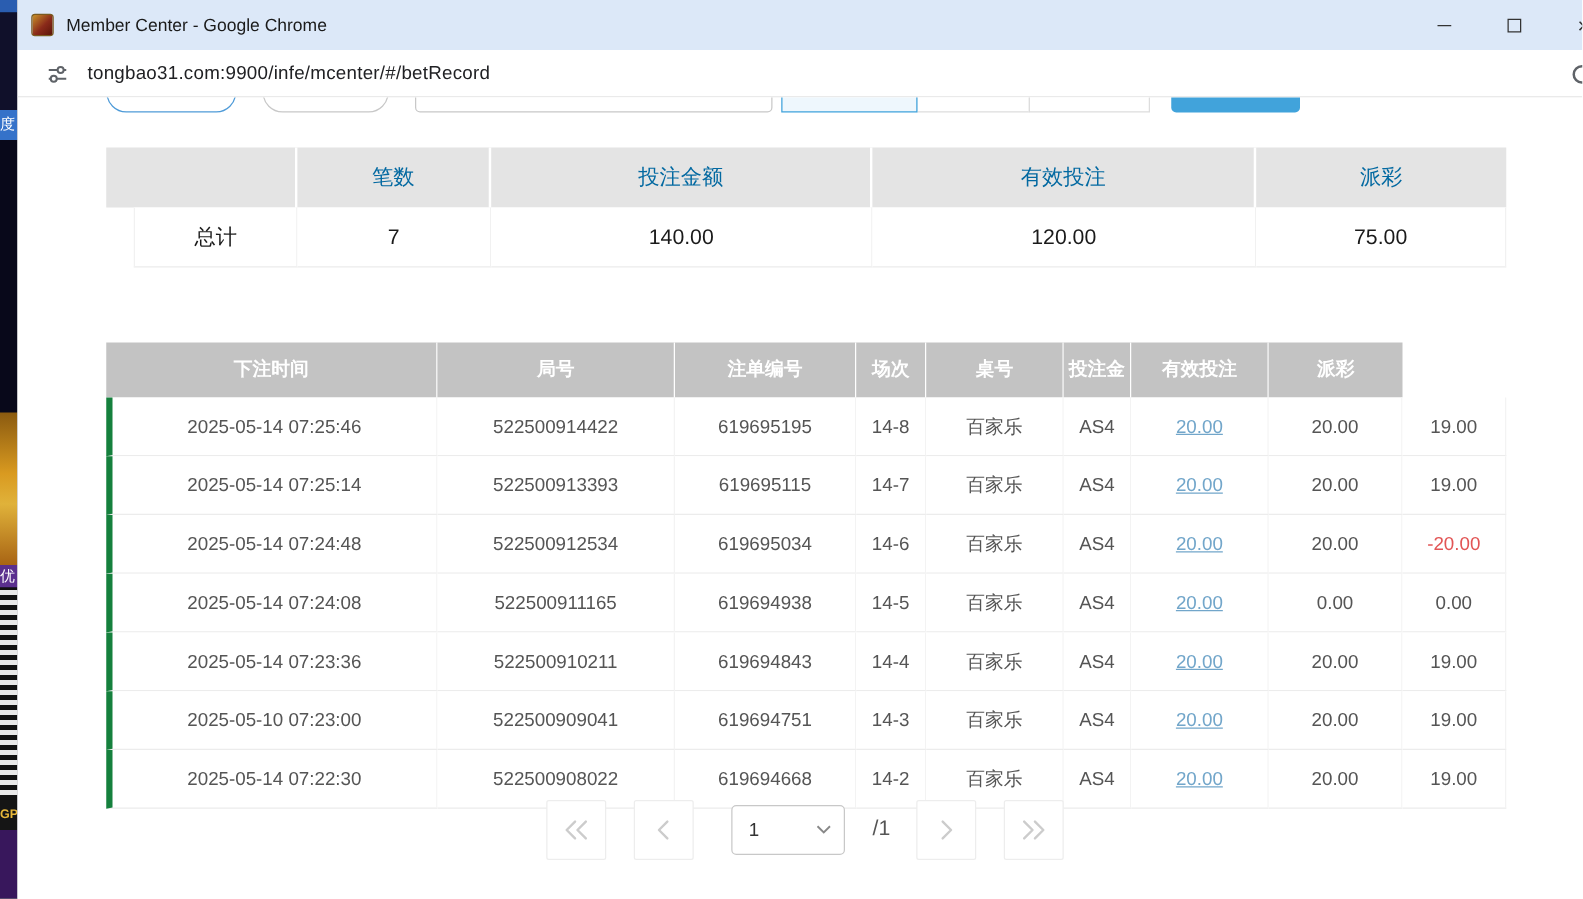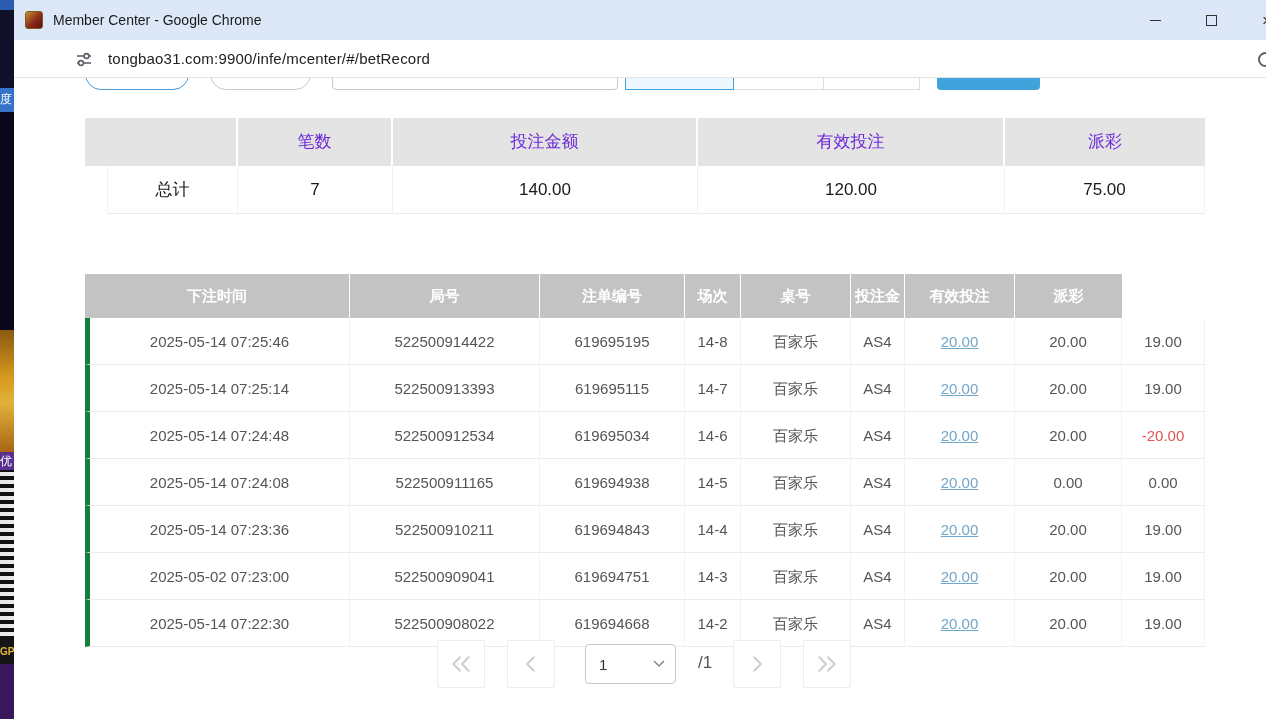--- a/index.html
+++ b/index.html
@@ -24,42 +24,42 @@
 
   .titlebar { height: 40px; background: #dce8f8; display: flex; align-items: center; flex: 0 0 40px; position: relative; }
   .favicon { width: 18px; height: 18px; margin-left: 11px; border-radius: 3px; background: linear-gradient(135deg,#c8922a 0%,#8a2a1a 55%,#5a1408 100%); border: 1px solid #7a5a20; flex: 0 0 18px; }
   .title-text { margin-left: 10px; font-size: 14px; color: #1a1a1a; }
   .win-controls { position: absolute; right: -29px; top: 0; height: 40px; display: flex; }
   .win-btn { width: 56px; height: 40px; display: flex; align-items: center; justify-content: center; cursor: default; }
   .min-glyph { width: 11px; height: 0; border-top: 1px solid #333; }
   .max-glyph { width: 11px; height: 11px; border: 1px solid #333; }
   .close-glyph { font-size: 17px; color: #333; line-height: 1; }
 
-  .addressbar { height: 38px; background: #fff; border-bottom: 1px solid #e3e3e3; display: flex; align-items: center; flex: 0 0 38px; position: relative; padding-left: 38px; }
+  .addressbar { height: 38px; background: #fff; border-bottom: 1px solid #e3e3e3; display: flex; align-items: center; flex: 0 0 38px; position: relative; }
   .tune-icon { margin-left: 22px; flex: 0 0 20px; }
   .url-text { margin-left: 14px; font-size: 15px; color: #202124; letter-spacing: 0.2px; }
   .edge-circle { position: absolute; right: -7px; top: 12px; width: 15px; height: 15px; border-radius: 50%; border: 2px solid #5f6368; background: #fff; }
 
   .content { flex: 1 1 auto; background: #fff; position: relative; overflow: hidden; }
 
   
   .tb-btn1 { position: absolute; left: 71px; top: -20px; width: 104px; height: 32px; border: 1px solid #4f9bd8; border-radius: 16px; background: #fff; }
   .tb-btn2 { position: absolute; left: 196px; top: -20px; width: 101px; height: 32px; border: 1px solid #c8c8c8; border-radius: 16px; background: #fff; }
   .tb-input { position: absolute; left: 318px; top: -24px; width: 286px; height: 36px; border: 1px solid #c8c8c8; border-radius: 4px; background: #fff; }
   .tb-seg { position: absolute; left: 611px; top: -24px; height: 36px; display: flex; }
   .tb-seg .seg-btn { height: 36px; border: 1px solid #ddd; background: #fff; margin-left: -1px; }
   .tb-seg .seg-btn.first { width: 109px; border: 1px solid #41a3db; background: #eef7fd; margin-left: 0; z-index: 1; }
   .tb-seg .seg-btn.mid { width: 91px; }
   .tb-seg .seg-btn.last { width: 97px; }
   .tb-primary { position: absolute; left: 923px; top: -24px; width: 103px; height: 36px; background: #41a3db; border-radius: 4px; border: none; }
 
   
   .summary { position: absolute; left: 71px; top: 40px; width: 1120px; }
   .sum-grid { display: grid; grid-template-columns: 153px 155px 305px 307px 200px; }
-  .sum-h { height: 48px; line-height: 48px; text-align: center; background: #e4e4e4; border-right: 2px solid #fff; font-size: 17px; color: #6d28d9; }
+  .sum-h { height: 48px; line-height: 48px; text-align: center; background: #e4e4e4; border-right: 2px solid #fff; font-size: 17px; color: #0369a1; }
   .sum-h:last-child { border-right: none; }
   .sum-d { height: 48px; line-height: 48px; text-align: center; background: #fff; font-size: 17px; color: #1a1a1a; border-bottom: 1px solid #ececec; border-right: 1px solid #f1f1f1; }
   .sum-d:first-child { border-left: 1px solid #f1f1f1; margin-left: 22px; }
   .sum-d:last-child { border-right: 1px solid #f1f1f1; }
 
   
   .bet-table { position: absolute; left: 71px; top: 155px; width: 1120px; }
   .bet-grid { display: grid; grid-template-columns: 265px 190px 145px 56px 110px 54px 110px 107px 83px; }
   .bh { height: 44px; line-height: 44px; text-align: center; background: #c3c3c3; color: #fff; font-weight: bold; font-size: 15px; border-right: 1px solid #fff; margin-top: 41px; }
   .bh:last-child { border-right: none; }
@@ -219,21 +219,21 @@
         <div class="bc">619694843</div>
         <div class="bc">14-4</div>
         <div class="bc">百家乐</div>
         <div class="bc">AS4</div>
         <div class="bc"><a class="amount-link">20.00</a></div>
         <div class="bc">20.00</div>
         <div class="bc">19.00</div>
       </div>
 
       <div class="bet-grid brow">
-        <div class="bc">2025-05-02 07:23:00</div>
+        <div class="bc">2025-05-10 07:23:00</div>
         <div class="bc">522500909041</div>
         <div class="bc">619694751</div>
         <div class="bc">14-3</div>
         <div class="bc">百家乐</div>
         <div class="bc">AS4</div>
         <div class="bc"><a class="amount-link">20.00</a></div>
         <div class="bc">20.00</div>
         <div class="bc">19.00</div>
       </div>
 

